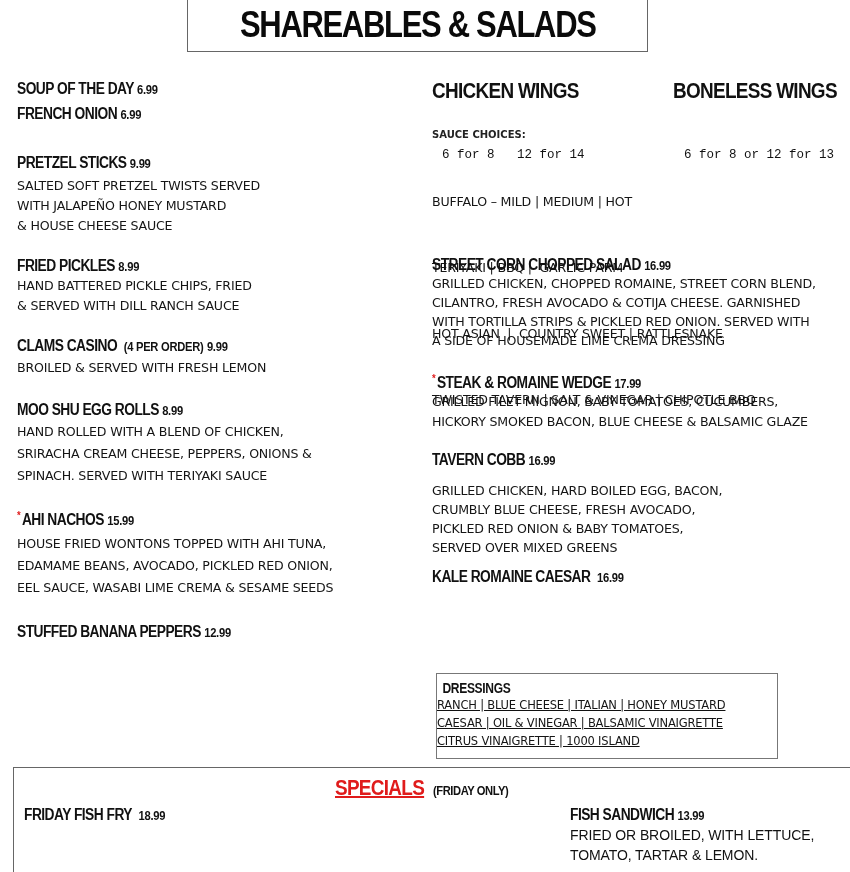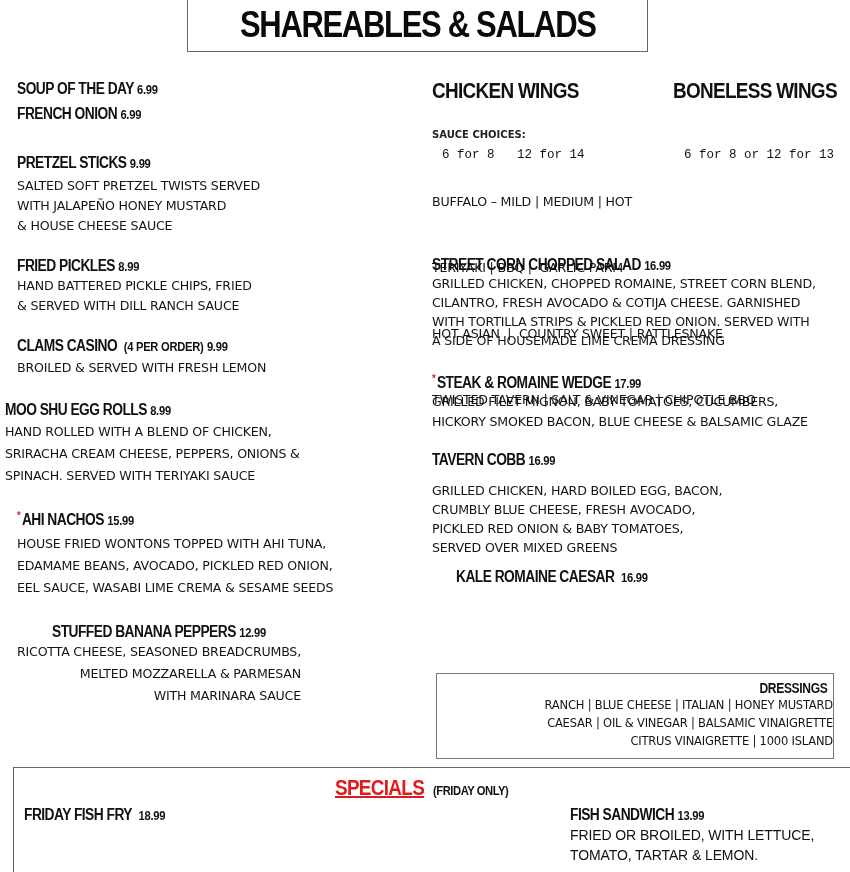--- a/index.html
+++ b/index.html
@@ -10,21 +10,21 @@
   .h { font-family: "Liberation Sans", sans-serif; font-weight: 700; font-size: 16px; color: #111; letter-spacing: -0.6px; white-space: nowrap; transform-origin: left center; }
   .h .nm { display: inline-block; transform: scaleX(0.86); transform-origin: left center; }
   .price { font-weight: 700; font-size: 13px; letter-spacing: -0.3px; }
   .big { font-size: 22px; letter-spacing: -0.8px; }
   .d { font-family: "DejaVu Sans", sans-serif; font-size: 12.6px; line-height: 20px; color: #151515; letter-spacing: -0.2px; white-space: nowrap; }
   .d div { height: 20px; }
   .red { color: #e01b1b; }
   .star { color: #e01b1b; font-size: 11px; vertical-align: top; position: relative; top: -2px; margin-right: 2px; }
   .sauce-lbl { font-family: "DejaVu Sans", sans-serif; font-size: 10px; font-weight: 600; letter-spacing: 0; color: #222; text-align: right; }
   .wing-sub { font-family: Liberation Mono, monospace; font-size: 12.5px; color: #111; white-space: pre; margin-top: 40px; }
-  .dressing-box { left: 436px; top: 673px; width: 398px; height: 86px; border: 1px solid #777; box-sizing: border-box; text-align: right; }
+  .dressing-box { left: 436px; top: 673px; width: 342px; height: 86px; border: 1px solid #777; box-sizing: border-box; text-align: left; text-decoration: underline; }
   .dressing-title { font-weight: 700; font-size: 14px; margin-top: 6px; letter-spacing: -0.4px; }
   .dressing-line { font-family: "DejaVu Sans", sans-serif; font-size: 11.5px; line-height: 18px; color: #151515; letter-spacing: -0.2px; }
   .specials-box { left: 13px; top: 767px; width: 850px; height: 120px; border: 1.5px solid #666; box-sizing: border-box; }
   .specials-head { left: 335px; top: 775px; white-space: nowrap; }
   .specials-title { color: #e01b1b; font-weight: 700; font-size: 22px; letter-spacing: -0.8px; text-decoration: underline; text-decoration-thickness: 2px; display: inline-block; transform: scaleX(0.86); transform-origin: left center; }
   .specials-note { font-weight: 700; font-size: 13px; letter-spacing: -0.5px; margin-left: -10px; text-align: right; }
   .sp-desc { font-family: "Liberation Sans", sans-serif; font-size: 14px; line-height: 20px; color: #111; white-space: nowrap; letter-spacing: -0.1px; }
 </style>
 </head>
 <body>
@@ -57,45 +57,40 @@
   </div>
 </div>
 
 <div class="abs" style="left:17px;top:337px;">
   <div class="h"><span class="nm"><span>CLAMS CASINO</span>&nbsp; <span class="price">(4 PER ORDER)</span> <span class="price">9.99</span></span></div>
   <div class="d" style="margin-top:3px;">
     <div>BROILED &amp; SERVED WITH FRESH LEMON</div>
   </div>
 </div>
 
-<div class="abs" style="left:5px;top:401px;">
+<div class="abs" style="left:17px;top:401px;">
   <div class="h"><span class="nm"><span>MOO SHU EGG ROLLS</span> <span class="price">8.99</span></span></div>
   <div class="d" style="margin-top:2px;line-height:22px;">
     <div style="height:22px">HAND ROLLED WITH A BLEND OF CHICKEN,</div>
     <div style="height:22px">SRIRACHA CREAM CHEESE, PEPPERS, ONIONS &amp;</div>
     <div style="height:22px">SPINACH. SERVED WITH TERIYAKI SAUCE</div>
   </div>
 </div>
 
 <div class="abs" style="left:17px;top:511px;">
   <div class="h"><span class="nm"><span class="star">*</span><span>AHI NACHOS</span> <span class="price">15.99</span></span></div>
   <div class="d" style="margin-top:4px;line-height:22px;">
     <div style="height:22px">HOUSE FRIED WONTONS TOPPED WITH AHI TUNA,</div>
     <div style="height:22px">EDAMAME BEANS, AVOCADO, PICKLED RED ONION,</div>
     <div style="height:22px">EEL SAUCE, WASABI LIME CREMA &amp; SESAME SEEDS</div>
   </div>
 </div>
 
 <div class="abs" style="left:17px;top:623px;text-align:right;">
   <div class="h"><span class="nm"><span>STUFFED BANANA PEPPERS</span> <span class="price">12.99</span></span></div>
-  <div class="d" style="margin-top:0px;line-height:22px;">
-    <div style="height:22px">RICOTTA CHEESE, SEASONED BREADCRUMBS,</div>
-    <div style="height:22px">MELTED MOZZARELLA &amp; PARMESAN</div>
-    <div style="height:22px">WITH MARINARA SAUCE</div>
-  </div>
 </div>
 
 <div class="abs h big" style="left:432px;top:78px;">
   <span class="nm">CHICKEN WINGS</span>
 </div>
 <div class="abs wing-sub" style="left:442px;top:108px;">6 for 8   12 for 14</div>
 
 <div class="abs h big" style="left:673px;top:78px;">
   <span class="nm">BONELESS WINGS</span>
 </div>
@@ -130,21 +125,21 @@
 <div class="abs" style="left:432px;top:451px;">
   <div class="h"><span class="nm"><span>TAVERN COBB</span> <span class="price">16.99</span></span></div>
   <div class="d" style="margin-top:12px;line-height:19px;">
     <div style="height:19px">GRILLED CHICKEN, HARD BOILED EGG, BACON,</div>
     <div style="height:19px">CRUMBLY BLUE CHEESE, FRESH AVOCADO,</div>
     <div style="height:19px">PICKLED RED ONION &amp; BABY TOMATOES,</div>
     <div style="height:19px">SERVED OVER MIXED GREENS</div>
   </div>
 </div>
 
-<div class="abs" style="left:432px;top:568px;margin-left:24px;">
+<div class="abs" style="left:432px;top:568px;">
   <div class="h"><span class="nm"><span>KALE ROMAINE CAESAR</span>&nbsp; <span class="price">16.99</span></span></div>
 </div>
 
 <div class="abs dressing-box">
   <div class="dressing-title"><span style="display:inline-block;transform:scaleX(0.86);">DRESSINGS</span></div>
   <div class="dressing-line">RANCH | BLUE CHEESE | ITALIAN | HONEY MUSTARD</div>
   <div class="dressing-line">CAESAR | OIL &amp; VINEGAR | BALSAMIC VINAIGRETTE</div>
   <div class="dressing-line">CITRUS VINAIGRETTE | 1000 ISLAND</div>
 </div>
 

